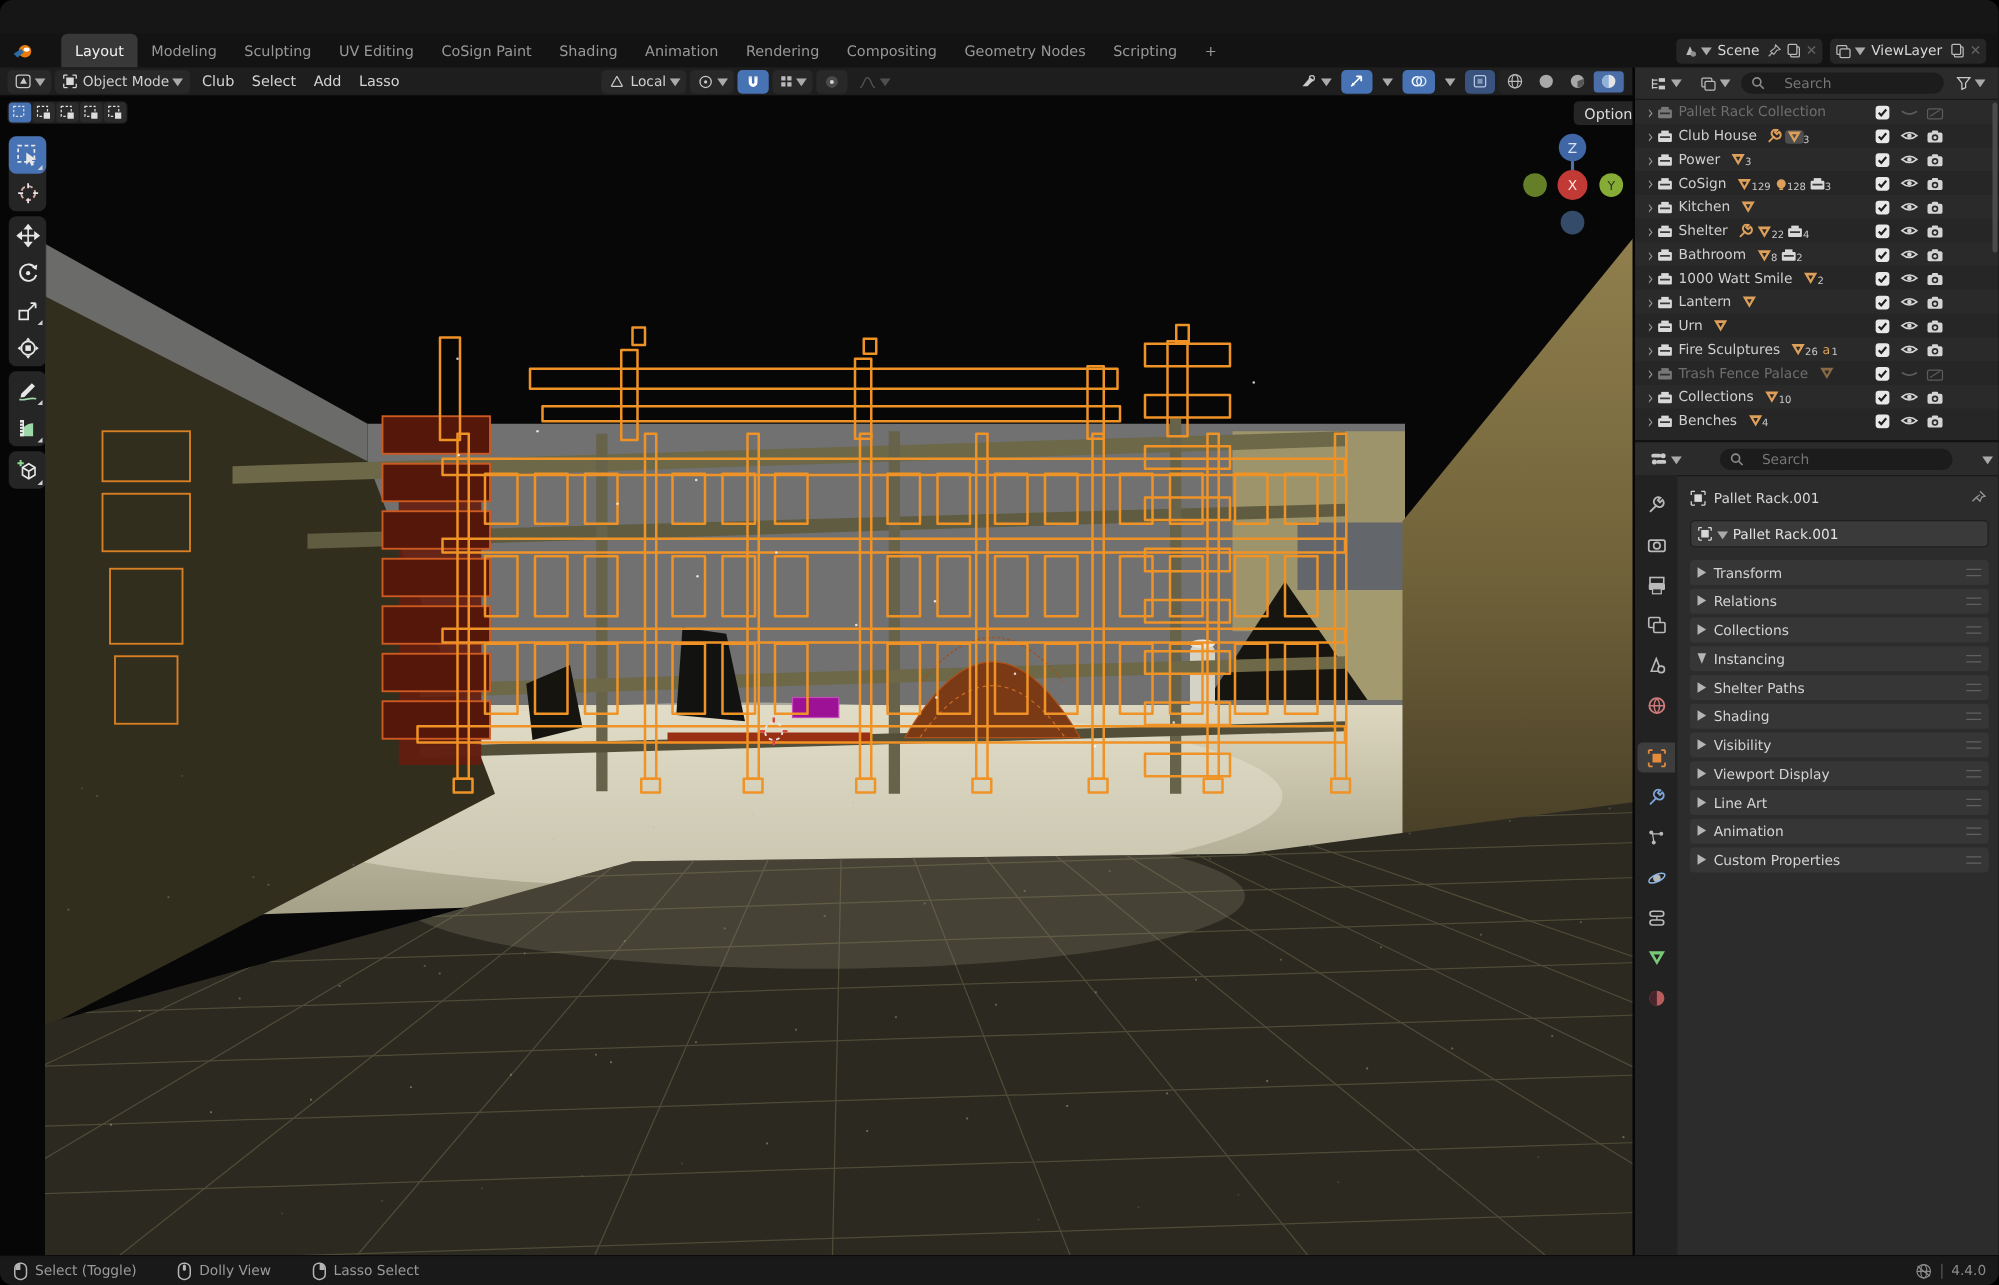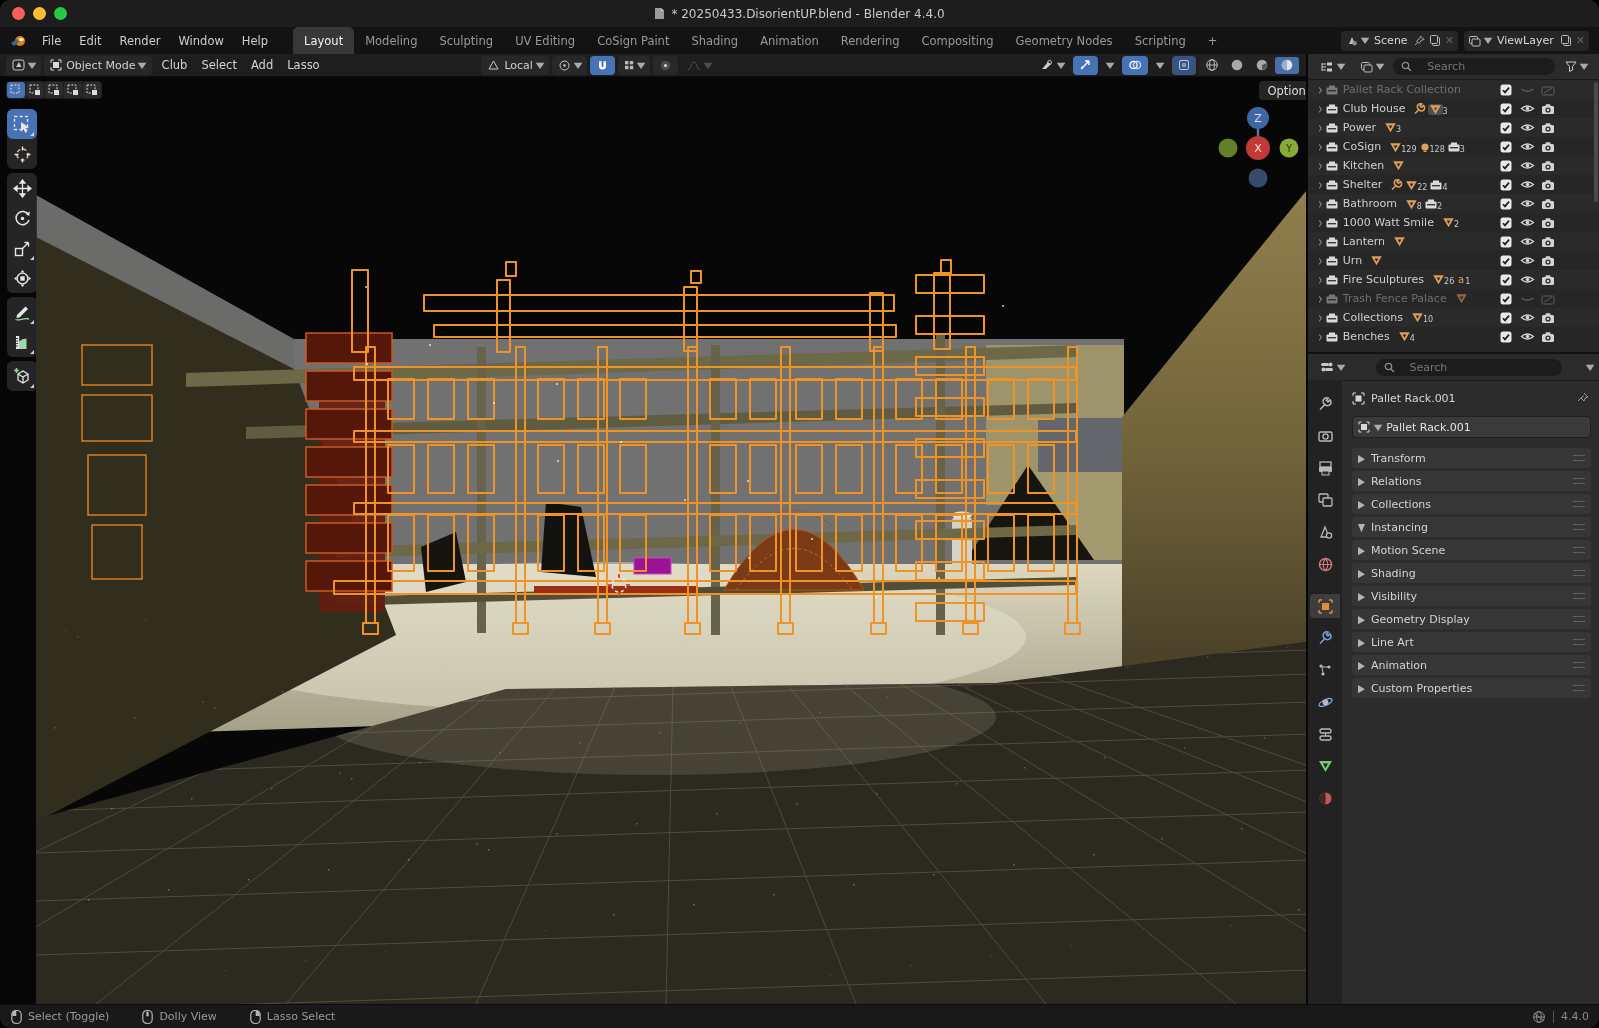--- a/index.html
+++ b/index.html
@@ -101,52 +101,29 @@
   .hint{display:flex;align-items:center;gap:5px;}
   .sb-right{margin-left:auto;display:flex;align-items:center;gap:7px;color:#8a8a8a;}
   .sb-sep{width:1px;height:12px;background:#555;}
   svg{display:block;}
 </style>
 </head>
 <body>
 
 <div id="win">
 
-  <div class="titlebar">
-    <div class="lights">
-      <div class="light" style="background:#ff5f57"></div>
-      <div class="light" style="background:#febc2e"></div>
-      <div class="light" style="background:#28c840"></div>
-    </div>
-    <div class="title">
-      <span>
-          <svg width="11" height="13" viewBox="0 0 11 13">
-            <path d="M1 1h6l3 3v8H1z" fill="#9a9a9a"></path>
-            <path d="M7 1l3 3H7z" fill="#c9c9c9"></path>
-          </svg>
-        </span>
-      <span>* 20250433.DisorientUP.blend - Blender 4.4.0</span>
-    </div>
-  </div>
 
   <div class="menubar">
     <span class="logo">
         <svg width="17" height="14" viewBox="0 0 17 14">
           <circle cx="10" cy="7" r="5" fill="#e87d0d"></circle>
           <ellipse cx="11.3" cy="5.6" rx="2.4" ry="1.7" fill="#fff"></ellipse>
           <path d="M1 9l6-4 2 3-5 4z" fill="#2d6ca3"></path>
         </svg>
       </span>
-    <div id="app-menus" style="display:flex">
-        <div class="menu-item">File</div>
-        <div class="menu-item">Edit</div>
-        <div class="menu-item">Render</div>
-        <div class="menu-item">Window</div>
-        <div class="menu-item">Help</div>
-      </div>
     <div class="ws-tabs" id="ws-tabs">
         <div class="ws-tab active">Layout</div>
         <div class="ws-tab">Modeling</div>
         <div class="ws-tab">Sculpting</div>
         <div class="ws-tab">UV Editing</div>
         <div class="ws-tab">CoSign Paint</div>
         <div class="ws-tab">Shading</div>
         <div class="ws-tab">Animation</div>
         <div class="ws-tab">Rendering</div>
         <div class="ws-tab">Compositing</div>
@@ -1534,36 +1511,36 @@
               <span>Collections</span>
               <span class="grip"></span>
             </div>
             <div class="panel">
               <span class="pchev">▼</span>
               <span>Instancing</span>
               <span class="grip"></span>
             </div>
             <div class="panel">
               <span class="pchev">▶</span>
-              <span>Motion Scene</span>
+              <span>Shelter Paths</span>
               <span class="grip"></span>
             </div>
             <div class="panel">
               <span class="pchev">▶</span>
               <span>Shading</span>
               <span class="grip"></span>
             </div>
             <div class="panel">
               <span class="pchev">▶</span>
               <span>Visibility</span>
               <span class="grip"></span>
             </div>
             <div class="panel">
               <span class="pchev">▶</span>
-              <span>Geometry Display</span>
+              <span>Viewport Display</span>
               <span class="grip"></span>
             </div>
             <div class="panel">
               <span class="pchev">▶</span>
               <span>Line Art</span>
               <span class="grip"></span>
             </div>
             <div class="panel">
               <span class="pchev">▶</span>
               <span>Animation</span>

